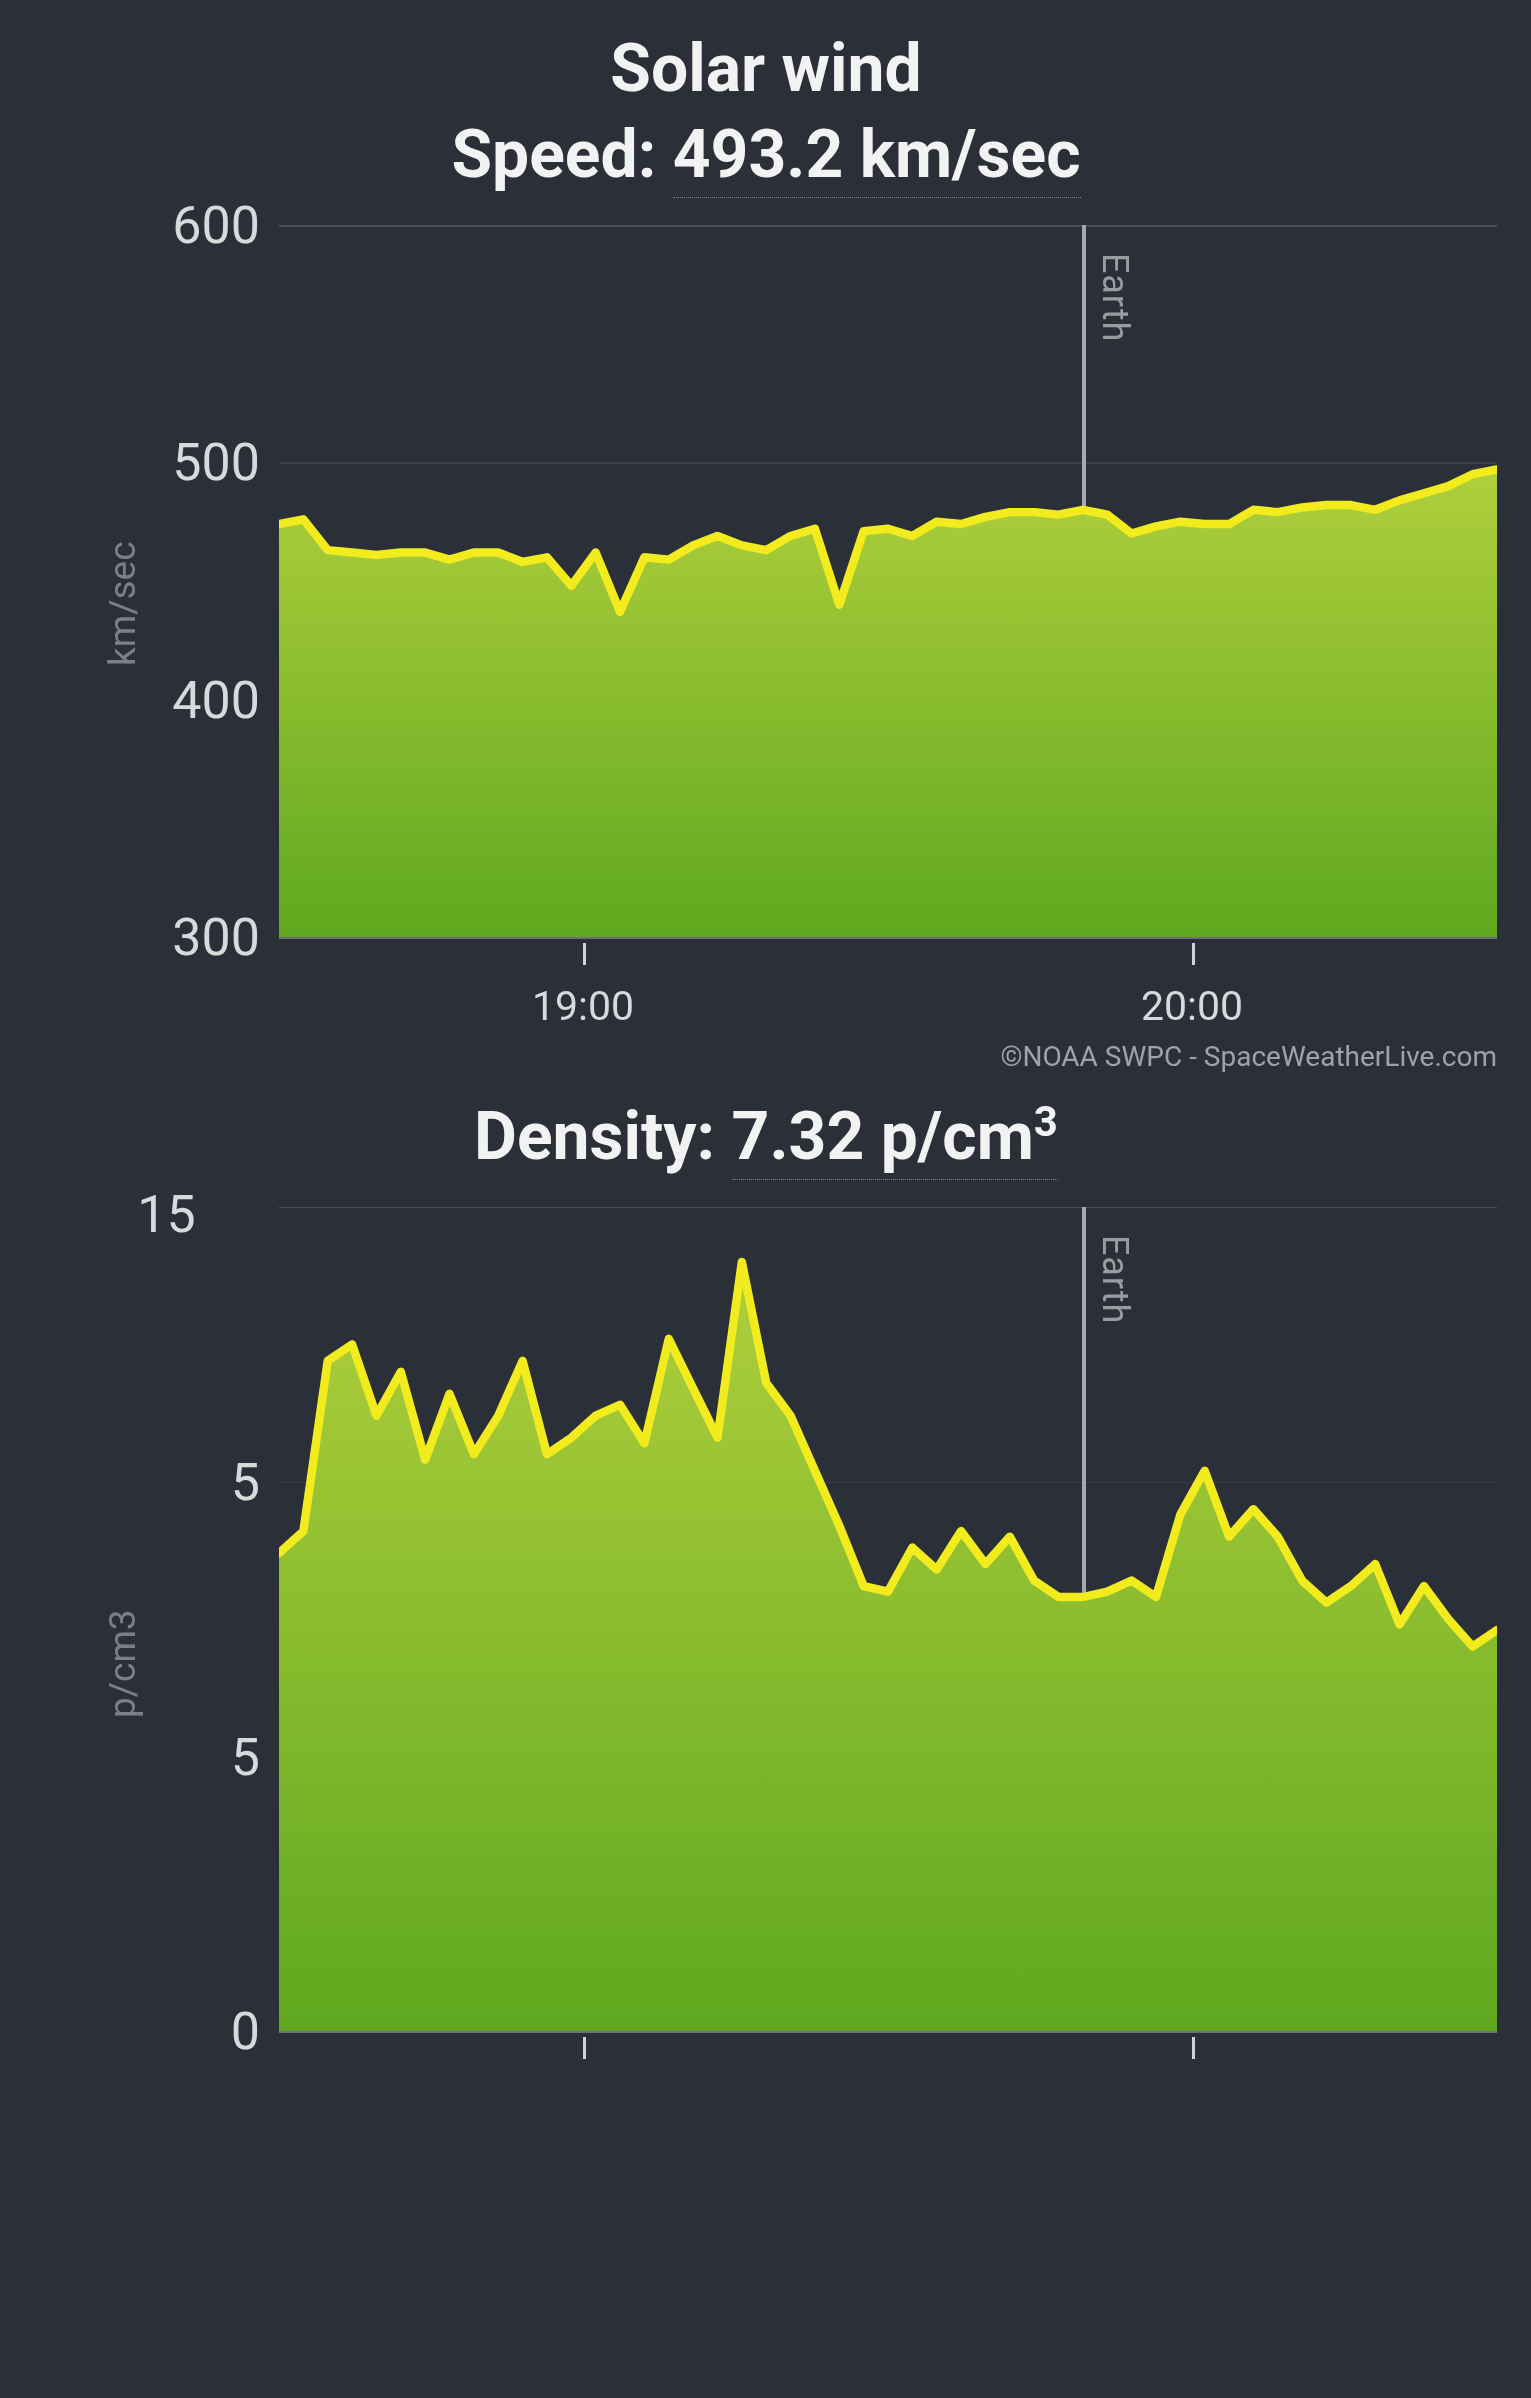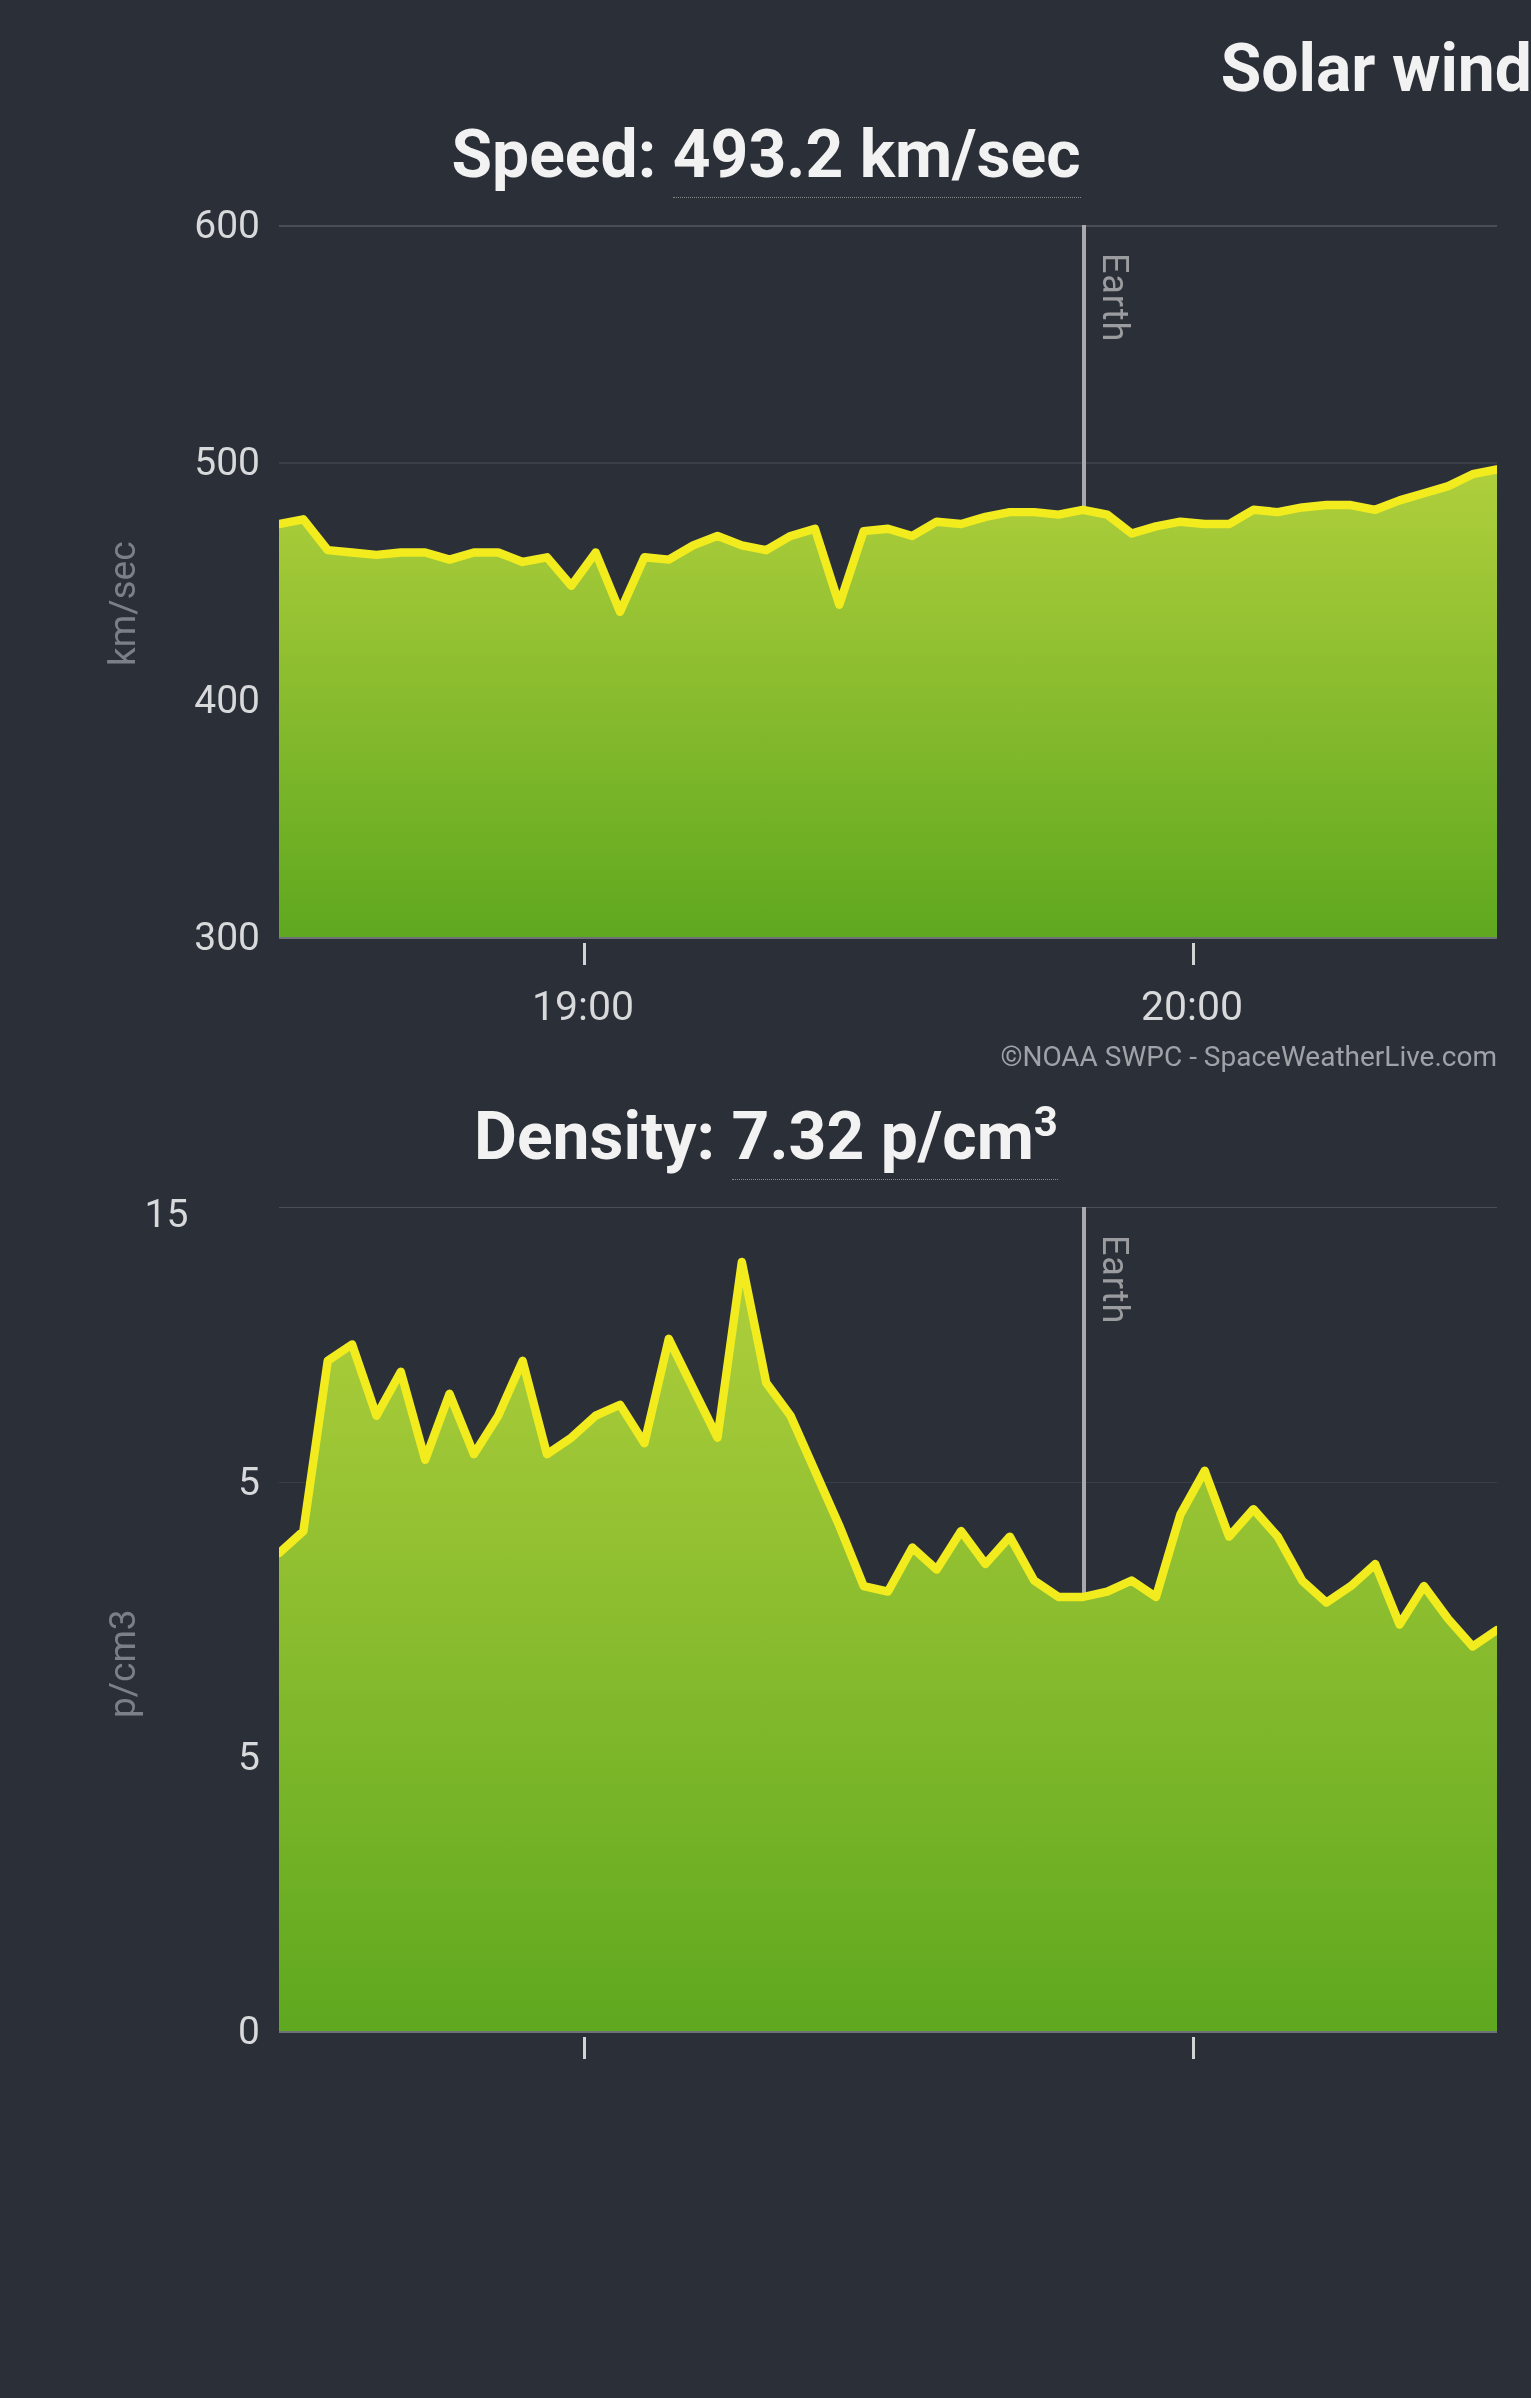--- a/index.html
+++ b/index.html
@@ -14,34 +14,34 @@
   .container {
     width: 100%;
     padding: 0;
   }
   .chart-title {
     text-align: center;
     font-weight: 700;
     color: #f2f2f2;
     line-height: 1.25;
   }
-  .chart-title .t1 { font-size: 66px; display:block; margin-top: 28px; text-align: right; }
+  .chart-title .t1 { font-size: 66px; display:block; margin-top: 28px; }
   .chart-title .t2 { font-size: 66px; display:block; margin-top: 3.7px; }
   .chart-title .underlined { border-bottom: 1.9px dotted #888; padding-bottom: 3.7px; }
   .chart-title sup { font-size: 42px; vertical-align: super; }
   .chart-wrap {
     position: relative;
     margin: 28px auto 0 auto;
     width: 1462px;
   }
   .y-tick {
     position: absolute;
     right: 1237px;
     color: #d8d9db;
-    font-size: 39px;
+    font-size: 52px;
     transform: translateY(-50%);
     text-align: right;
     width: 187px;
   }
   .gridline {
     position: absolute;
     left: 244px;
     width: 1218px;
     height: 1.9px;
     background: #4a4e56;

